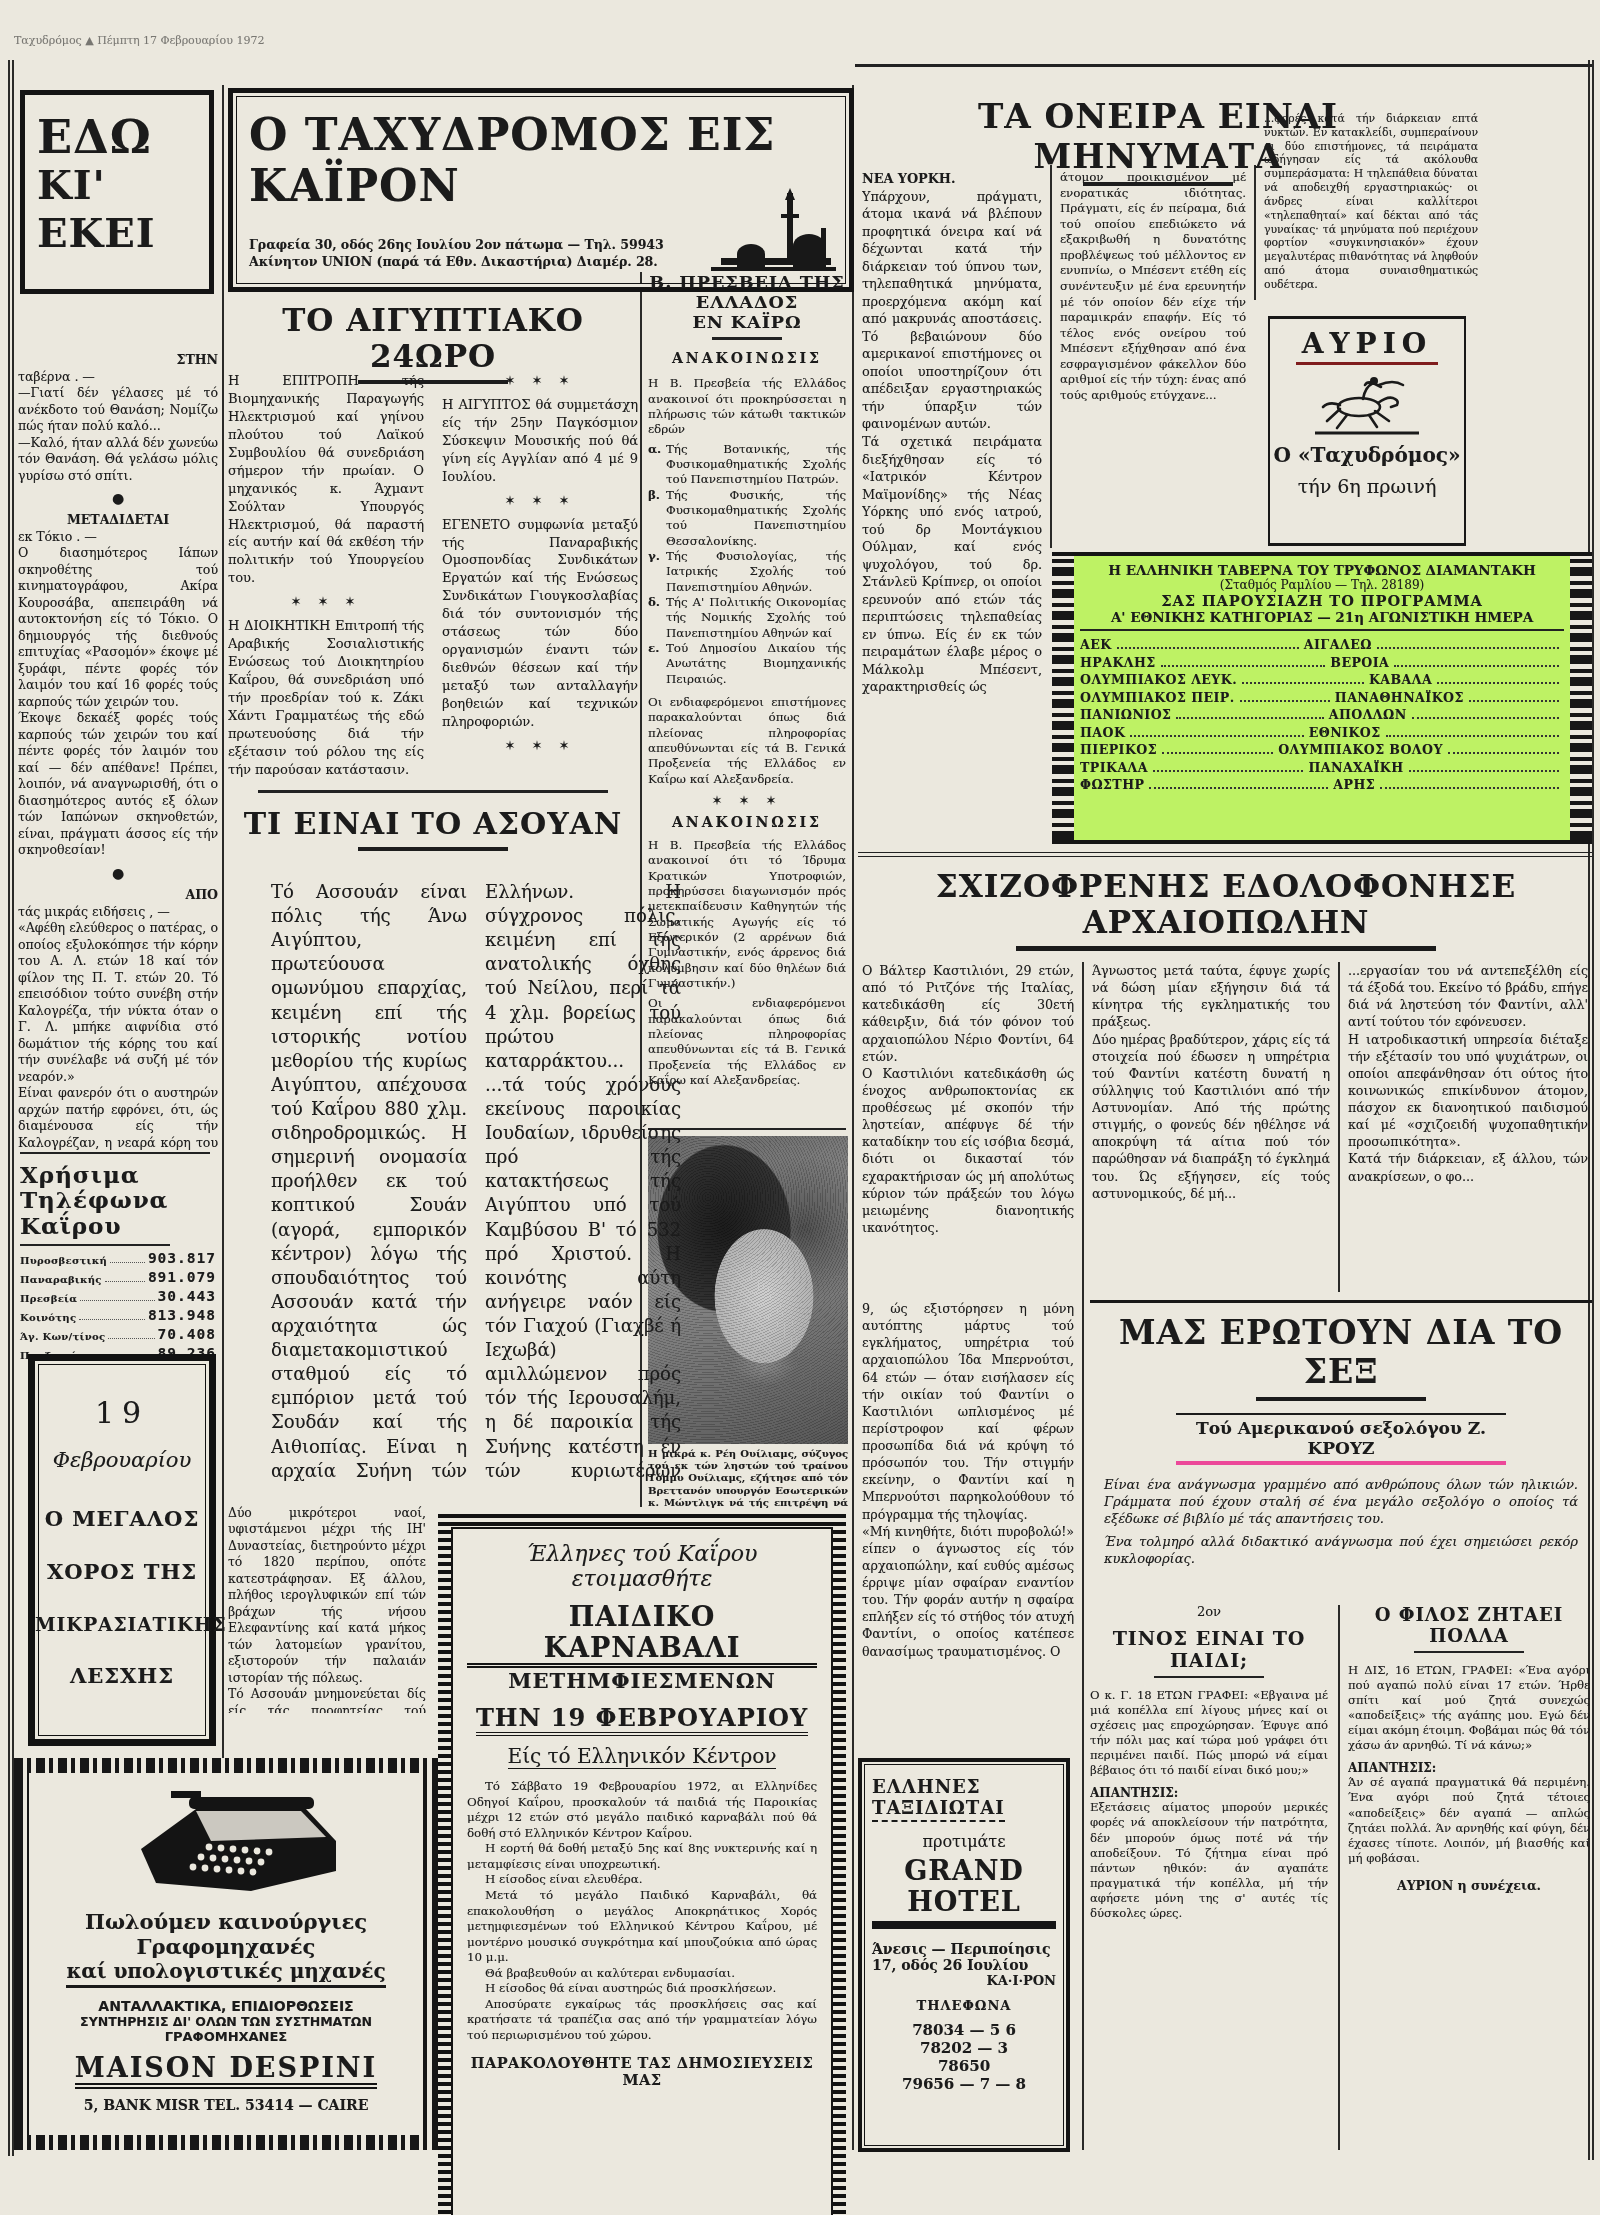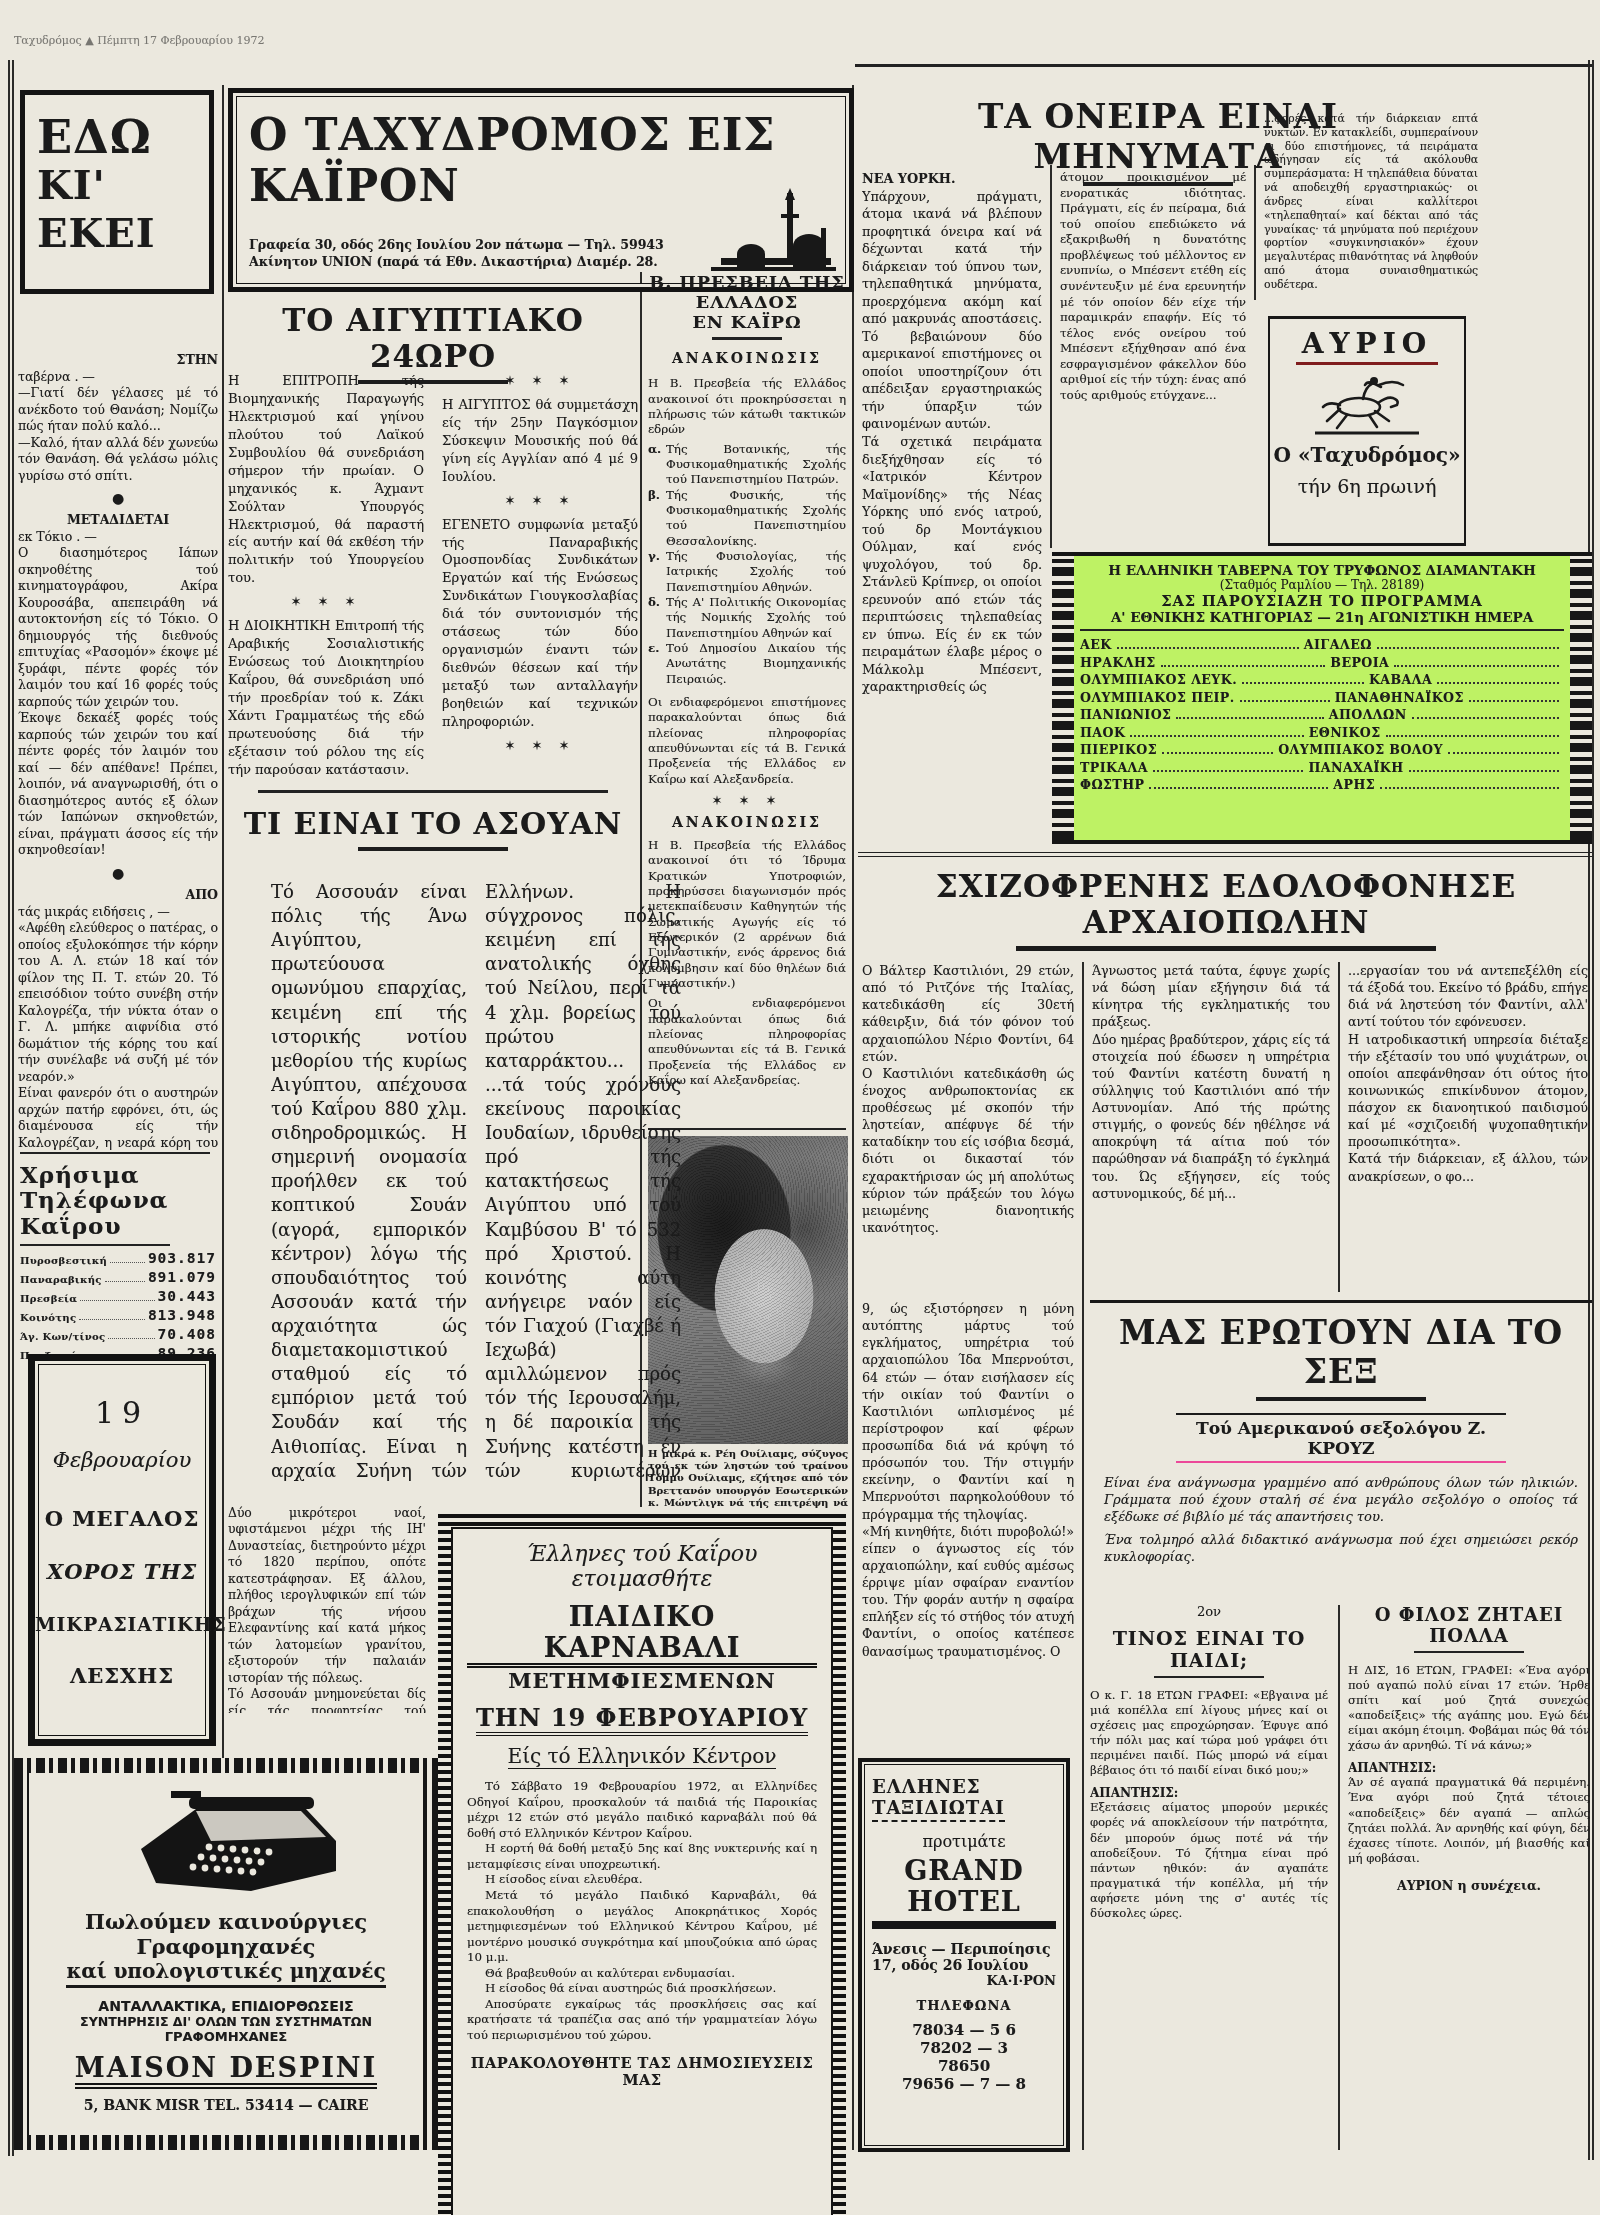--- a/index.html
+++ b/index.html
@@ -120,21 +120,21 @@
         <span class="lead"></span>
         <span class="num">89.236</span>
       </div>
   </div>
 
   <div class="abs ctr" style="left:28px;top:1354px;width:188px;height:392px;border:7px solid #121212;box-sizing:border-box;
               box-shadow:inset 0 0 0 3px #ebe8de, inset 0 0 0 4px #121212;padding-top:34px;">
     <div style="font-size:30px;letter-spacing:8px;">19</div>
     <div style="font-size:21px;font-style:italic;margin-top:18px;">Φεβρουαρίου</div>
     <div class="headline" style="font-size:21px;margin-top:34px;">Ο ΜΕΓΑΛΟΣ</div>
-    <div class="headline" style="font-size:21px;margin-top:28px;font-style:italic;">ΧΟΡΟΣ ΤΗΣ</div>
+    <div class="headline" style="font-size:21px;margin-top:28px;">ΧΟΡΟΣ ΤΗΣ</div>
     <div class="headline" style="font-size:18.5px;margin-top:30px;">ΜΙΚΡΑΣΙΑΤΙΚΗΣ</div>
     <div class="headline" style="font-size:21px;margin-top:28px;">ΛΕΣΧΗΣ</div>
   </div>
 
   <div class="abs meander-h" style="left:14px;top:1758px;width:424px;height:392px;padding:0;box-sizing:border-box;">
     <div class="abs ctr" style="left:15px;top:15px;right:15px;bottom:15px;background:#ebe8de;overflow:hidden;">
       <svg width="250" height="122" viewBox="0 0 250 122" style="margin-top:6px;">
         <polygon points="40,70 95,30 205,30 235,62 235,92 150,112 55,104" fill="#141414"></polygon>
         <polygon points="95,32 200,32 225,58 110,62" fill="#ebe8de" opacity=".85"></polygon>
         <rect x="88" y="18" width="125" height="12" rx="5" fill="#141414"></rect>
@@ -383,21 +383,21 @@
     <p>Κατά τήν διάρκειαν, εξ άλλου, τών ανακρίσεων, ο φο...</p>
   </div>
   <div class="abs just ovh" style="left:862px;top:1300px;width:212px;height:445px;font-size:12.6px;line-height:1.36;">
     <p>9, ώς εξιστόρησεν η μόνη αυτόπτης μάρτυς τού εγκλήματος, υπηρέτρια τού αρχαιοπώλου Ίδα Μπερνούτσι, 64 ετών — όταν εισήλασεν είς τήν οικίαν τού Φαντίνι ο Καστιλιόνι ωπλισμένος μέ περίστροφον καί φέρων προσωπίδα διά νά κρύψη τό πρόσωπόν του. Τήν στιγμήν εκείνην, ο Φαντίνι καί η Μπερνούτσι παρηκολούθουν τό πρόγραμμα τής τηλοψίας.</p>
     <p>«Μή κινηθήτε, διότι πυροβολώ!» είπεν ο άγνωστος είς τόν αρχαιοπώλην, καί ευθύς αμέσως έρριψε μίαν σφαίραν εναντίον του. Τήν φοράν αυτήν η σφαίρα επλήξεν είς τό στήθος τόν ατυχή Φαντίνι, ο οποίος κατέπεσε θανασίμως τραυματισμένος. Ο</p>
   </div>
 
   <div class="abs" style="left:1090px;top:1300px;width:502px;height:296px;border-top:3px solid #181818;box-sizing:border-box;">
     <div class="ctr headline" style="font-size:33px;margin-top:10px;">ΜΑΣ ΕΡΩΤΟΥΝ ΔΙΑ ΤΟ ΣΕΞ</div>
     <div style="width:170px;border-top:4px solid #1b1b1b;margin:6px auto 12px;"></div>
-    <div class="ctr b" style="font-size:17px;border-top:2px solid #1b1b1b;border-bottom:2px solid #ec4899;width:330px;margin:7px auto;padding:3px 0;text-align:center;">Τού Αμερικανού σεξολόγου Ζ. ΚΡΟΥΖ</div>
+    <div class="ctr b" style="font-size:17px;border-top:2px solid #1b1b1b;border-bottom:4px solid #ec4899;width:330px;margin:7px auto;padding:3px 0;text-align:center;">Τού Αμερικανού σεξολόγου Ζ. ΚΡΟΥΖ</div>
     <p class="just" style="font-size:13px;line-height:1.3;margin:12px 14px 0;font-style:italic;">Είναι ένα ανάγνωσμα γραμμένο από ανθρώπους όλων τών ηλικιών. Γράμματα πού έχουν σταλή σέ ένα μεγάλο σεξολόγο ο οποίος τά εξέδωκε σέ βιβλίο μέ τάς απαντήσεις του.</p>
     <p class="just" style="font-size:13px;line-height:1.3;margin:6px 14px 0;font-style:italic;">Ένα τολμηρό αλλά διδακτικό ανάγνωσμα πού έχει σημειώσει ρεκόρ κυκλοφορίας.</p>
   </div>
   <div class="abs ovh" style="left:1090px;top:1604px;width:238px;height:556px;">
     <div class="ctr" style="font-size:13px;">2ον</div>
     <div class="qa-head" style="font-size:19px;margin-top:8px;">ΤΙΝΟΣ ΕΙΝΑΙ ΤΟ ΠΑΙΔΙ;</div>
     <div style="width:110px;border-top:2px solid #222;margin:5px auto 10px;"></div>
     <p class="just" style="font-size:11.6px;line-height:1.3;">Ο κ. Γ. 18 ΕΤΩΝ ΓΡΑΦΕΙ: «Εβγαινα μέ μιά κοπέλλα επί λίγους μήνες καί οι σχέσεις μας επροχώρησαν. Έφυγε από τήν πόλι μας καί τώρα μού γράφει ότι περιμένει παιδί. Πώς μπορώ νά είμαι βέβαιος ότι τό παιδί είναι δικό μου;»</p>
     <p class="b" style="font-size:12px;margin-top:8px;">ΑΠΑΝΤΗΣΙΣ:</p>
     <p class="just" style="font-size:11.6px;line-height:1.3;">Εξετάσεις αίματος μπορούν μερικές φορές νά αποκλείσουν τήν πατρότητα, δέν μπορούν όμως ποτέ νά τήν αποδείξουν. Τό ζήτημα είναι πρό πάντων ηθικόν: άν αγαπάτε πραγματικά τήν κοπέλλα, μή τήν αφήσετε μόνη της σ' αυτές τίς δύσκολες ώρες.</p>

